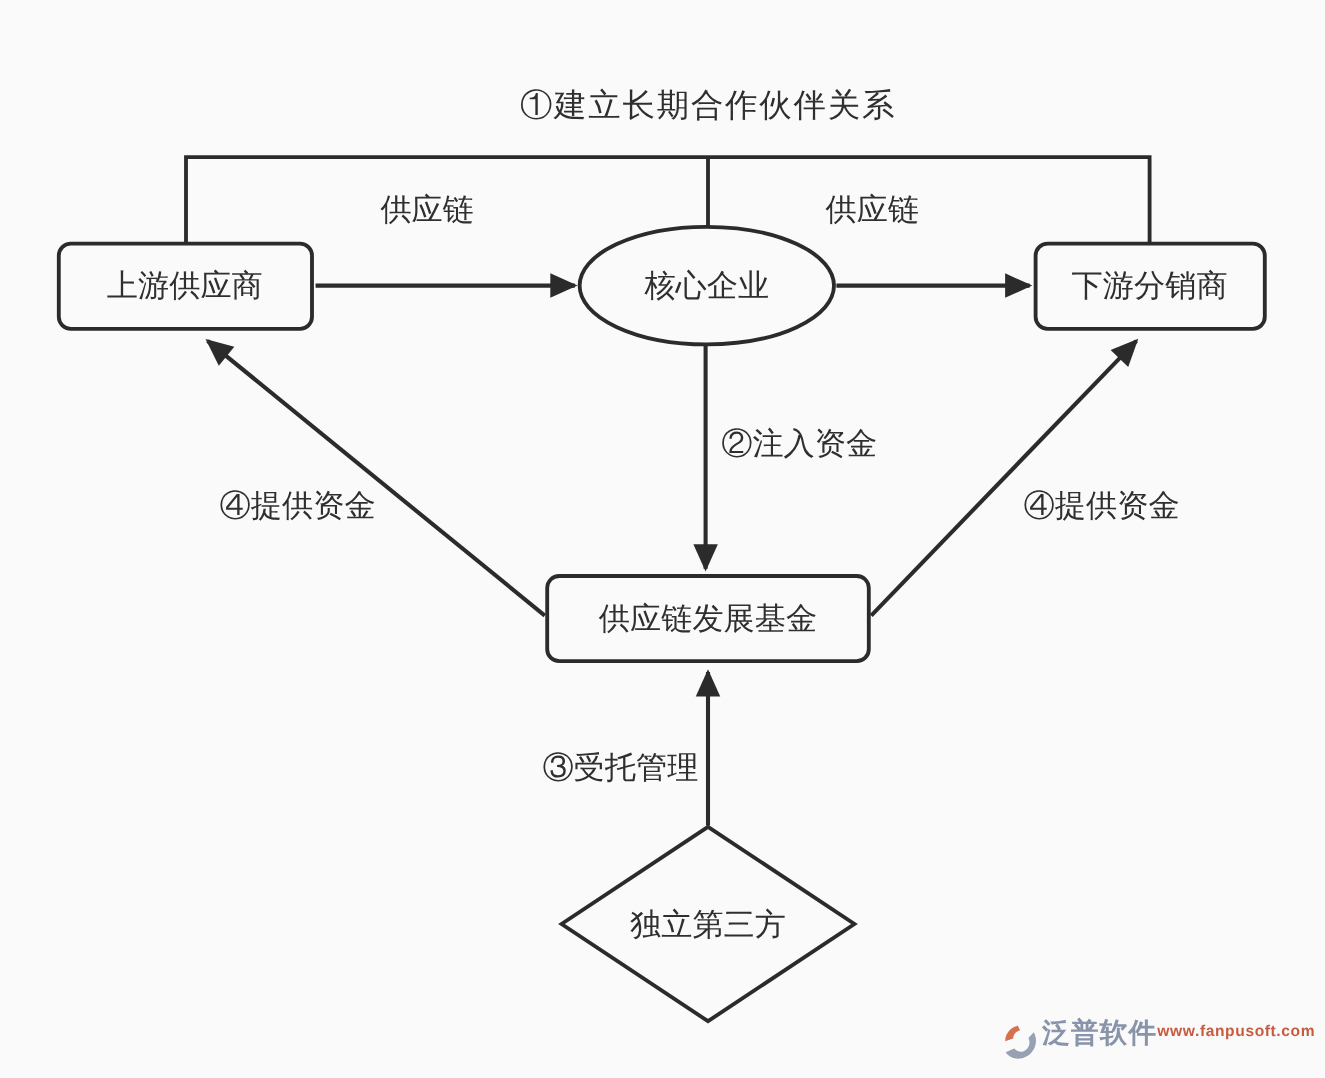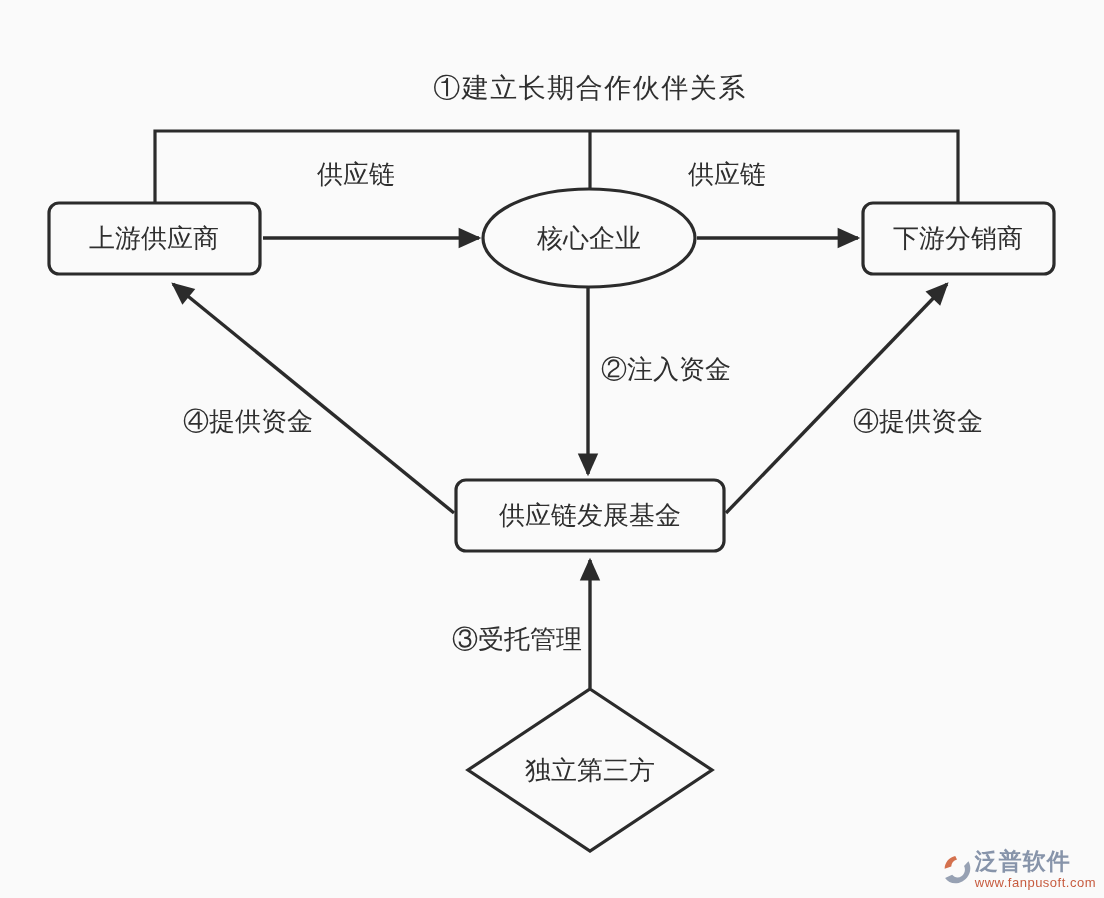--- a/index.html
+++ b/index.html
@@ -15,23 +15,23 @@
   }
   svg .title{font-size:27px;letter-spacing:1.5px}
   .ln{stroke:#2b2b2b;stroke-width:3.2;fill:none}
   .arrow{stroke:#2b2b2b;stroke-width:3.4;fill:none}
   .box{fill:#fafafa;stroke:#2b2b2b;stroke-width:3.2}
   .watermark{
     position:absolute;right:8px;bottom:8px;
     display:flex;align-items:flex-start;gap:3px;
   }
   .wm-logo{display:block;margin-top:4px}
-  .wm-text{display:flex;flex-direction:column;line-height:1}
+  .wm-text{display:flex;flex-direction:row;line-height:1}
   .wm-brand{font-size:23px;font-weight:600;color:#8794aa;letter-spacing:1px}
-  .wm-url{font-size:13px;font-weight:400;color:#c75b3f;letter-spacing:.5px;margin-top:3px}
+  .wm-url{font-size:13px;font-weight:700;color:#c75b3f;letter-spacing:.5px;margin-top:3px}
 </style>
 </head>
 <body>
 
 <div class="canvas">
   <svg width="1104" height="898" viewBox="0 0 1104 898">
     <defs>
       <marker id="arr" viewBox="0 0 12 12" refX="10" refY="6" markerWidth="8" markerHeight="8" orient="auto-start-reverse">
         <path d="M1,1.5 L11,6 L1,10.5 Z" fill="#2b2b2b"></path>
       </marker>

